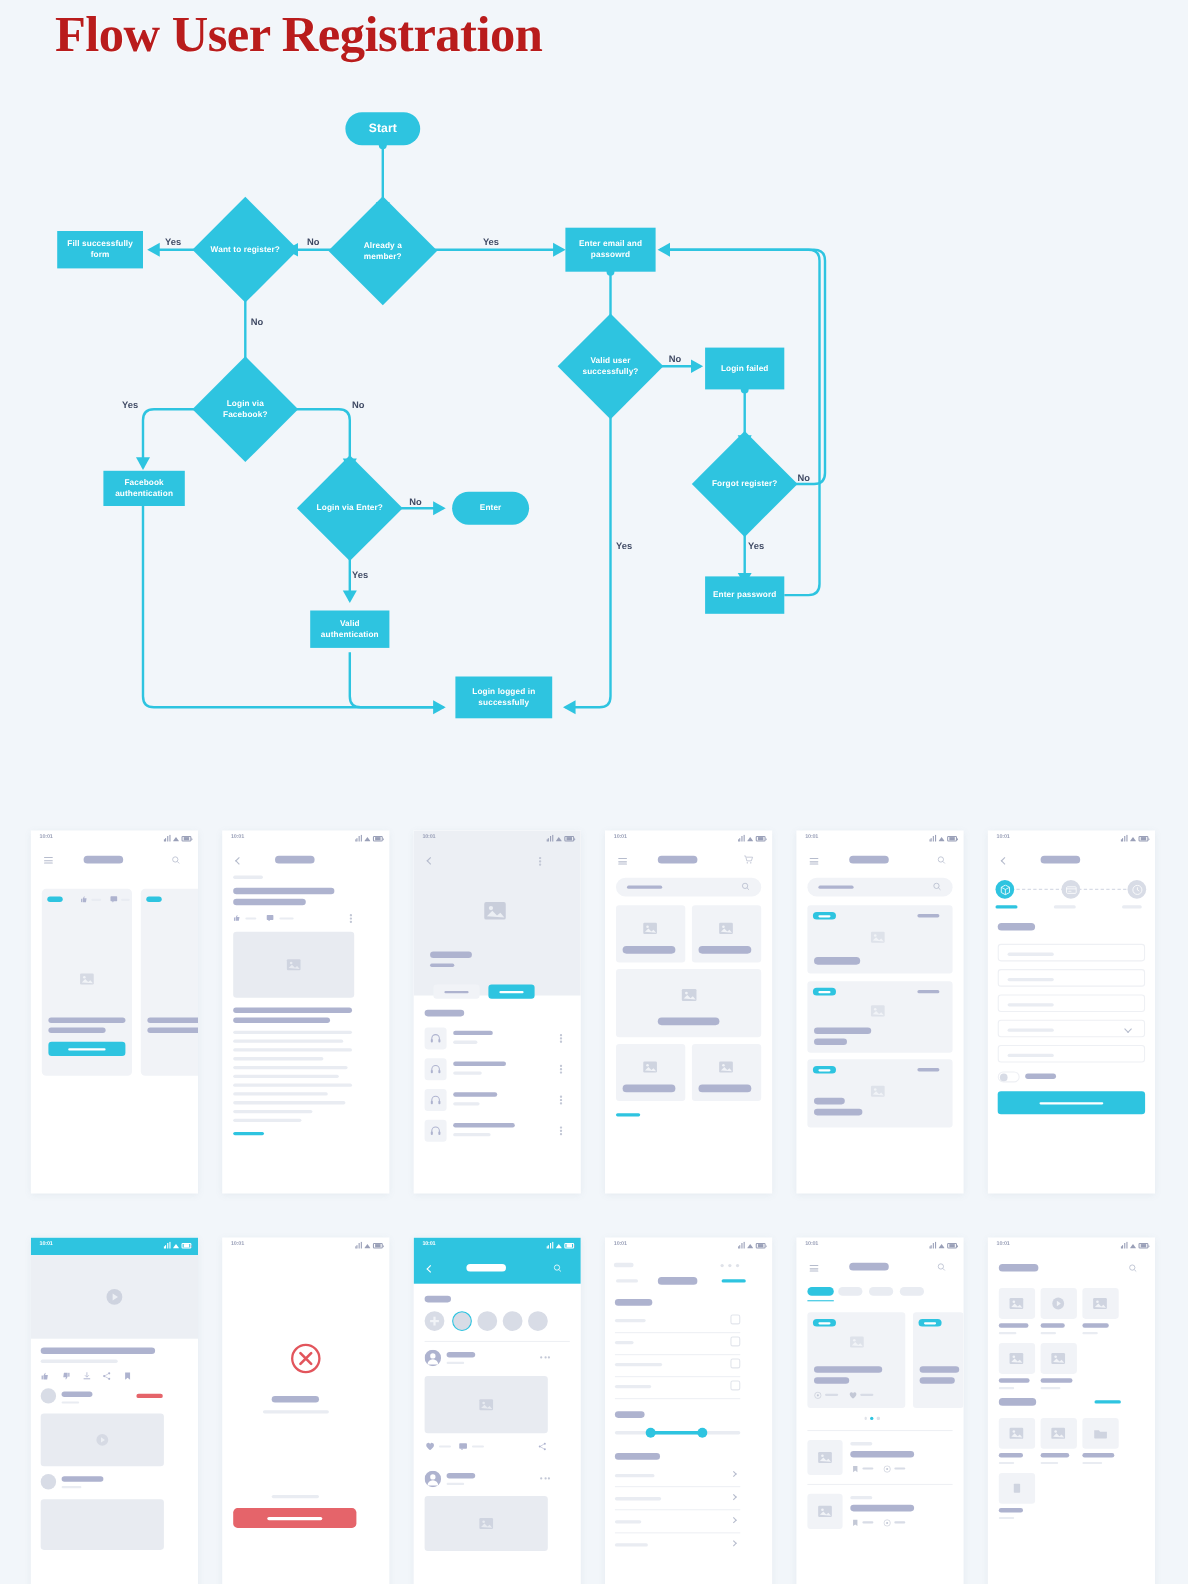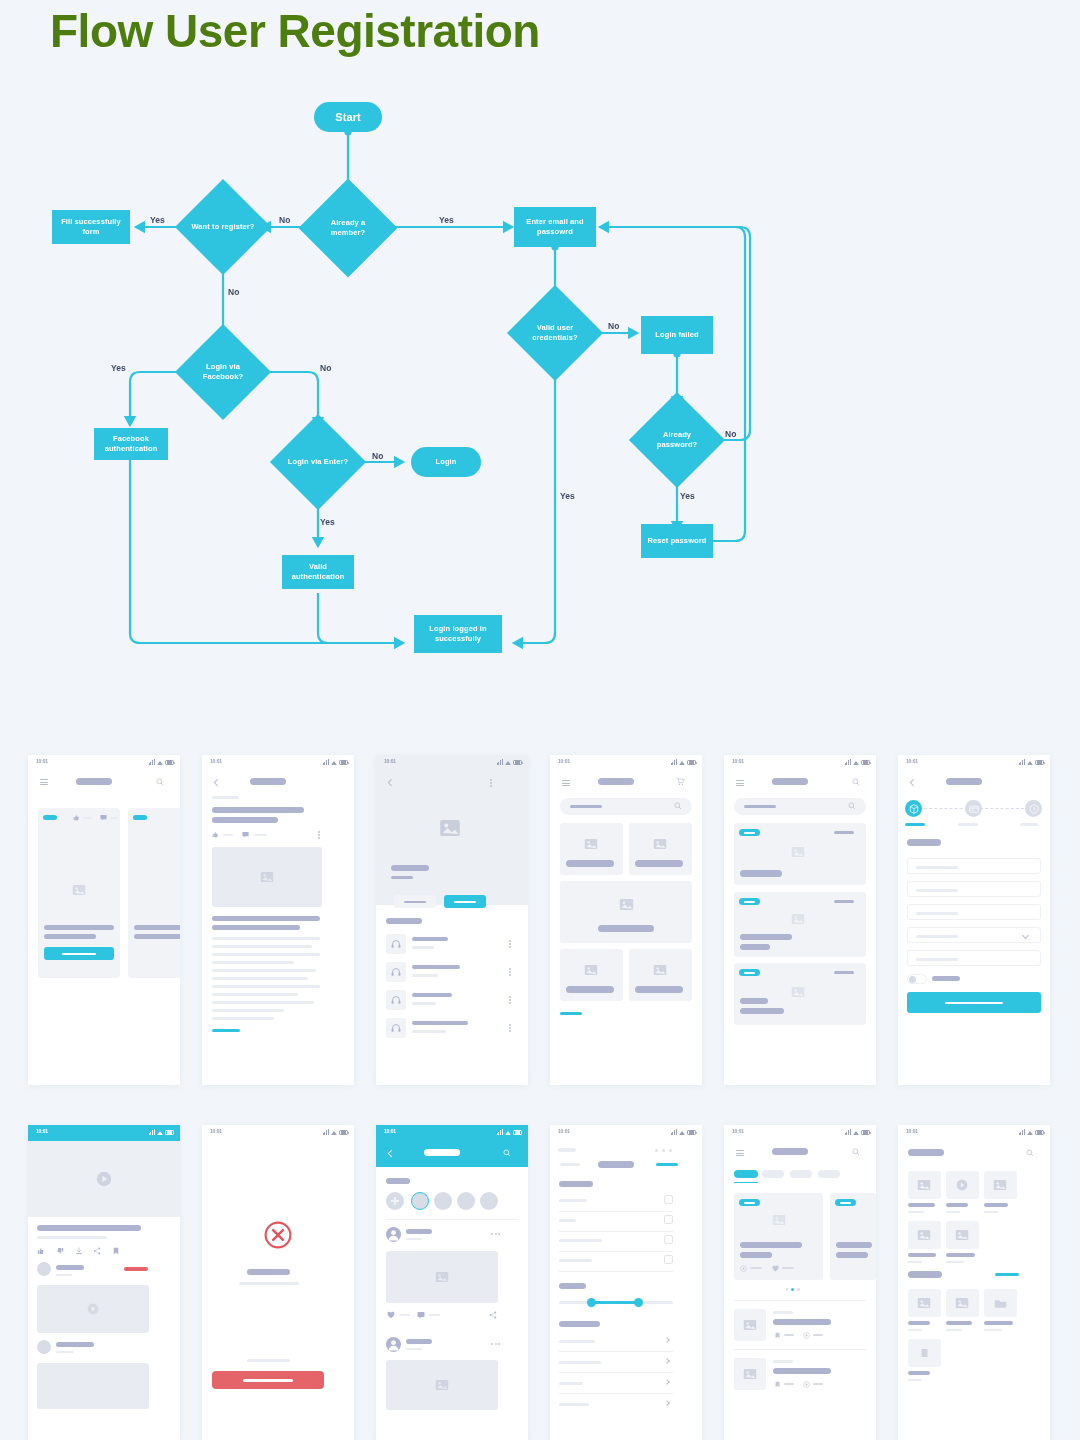--- a/index.html
+++ b/index.html
@@ -9,22 +9,23 @@
     background: #f2f6fa;
     font-family: "Liberation Sans", sans-serif;
     overflow: hidden;
   }
   #page { position: relative; width: 1080px; height: 1440px; background: #f2f6fa; }
 
   
   #title {
     position: absolute; left: 50px; top: 4px;
     font-size: 46px; font-weight: bold; letter-spacing: -0.5px;
-    color: #4d7c0f;
+    color: #b91c1c;
     text-shadow: 1px 1px 0 rgba(255,255,255,.6);
+    font-family: Liberation Serif, serif;
   }
 
   
   #flow { position: absolute; left: 0; top: 80px; width: 1080px; height: 600px; }
   #flow svg { position: absolute; left: 0; top: 0; }
 
   .node { position: absolute; color: #fff; display: flex; align-items: center;
           justify-content: center; text-align: center; font-size: 7.5px;
           font-weight: bold; line-height: 1.3; letter-spacing: .1px; }
   .node.rect  { background: #2ec4e0; }
@@ -177,52 +178,52 @@
     <div class="node rect" style="left:52px;top:130px;width:78px;height:34px;">
       <span>Fill successfully form</span>
     </div>
 
     <div class="node rect" style="left:514px;top:127px;width:82px;height:40px;">
       <span>Enter email and passowrd</span>
     </div>
 
     <div class="node diamond" style="left:521px;top:219px;width:68px;height:68px;">
       <span class="dshape"></span>
-      <span class="dlabel">Valid user credentials?</span>
+      <span class="dlabel">Valid user successfully?</span>
     </div>
 
     <div class="node rect" style="left:641px;top:236px;width:72px;height:38px;">
       <span>Login failed</span>
     </div>
 
     <div class="node diamond" style="left:643px;top:326px;width:68px;height:68px;">
       <span class="dshape"></span>
-      <span class="dlabel">Already password?</span>
+      <span class="dlabel">Forgot register?</span>
     </div>
 
     <div class="node rect" style="left:641px;top:444px;width:72px;height:34px;">
-      <span>Reset password</span>
+      <span>Enter password</span>
     </div>
 
     <div class="node diamond" style="left:189px;top:258px;width:68px;height:68px;">
       <span class="dshape"></span>
       <span class="dlabel">Login via Facebook?</span>
     </div>
 
     <div class="node rect" style="left:94px;top:348px;width:74px;height:32px;">
       <span>Facebook authentication</span>
     </div>
 
     <div class="node diamond" style="left:284px;top:348px;width:68px;height:68px;">
       <span class="dshape"></span>
       <span class="dlabel">Login via Enter?</span>
     </div>
 
     <div class="node pill" style="left:411px;top:367px;width:70px;height:30px;">
-      <span>Login</span>
+      <span>Enter</span>
     </div>
 
     <div class="node rect" style="left:282px;top:475px;width:72px;height:34px;">
       <span>Valid authentication</span>
     </div>
 
     <div class="node rect" style="left:414px;top:535px;width:88px;height:38px;">
       <span>Login logged in successfully</span>
     </div>
 

